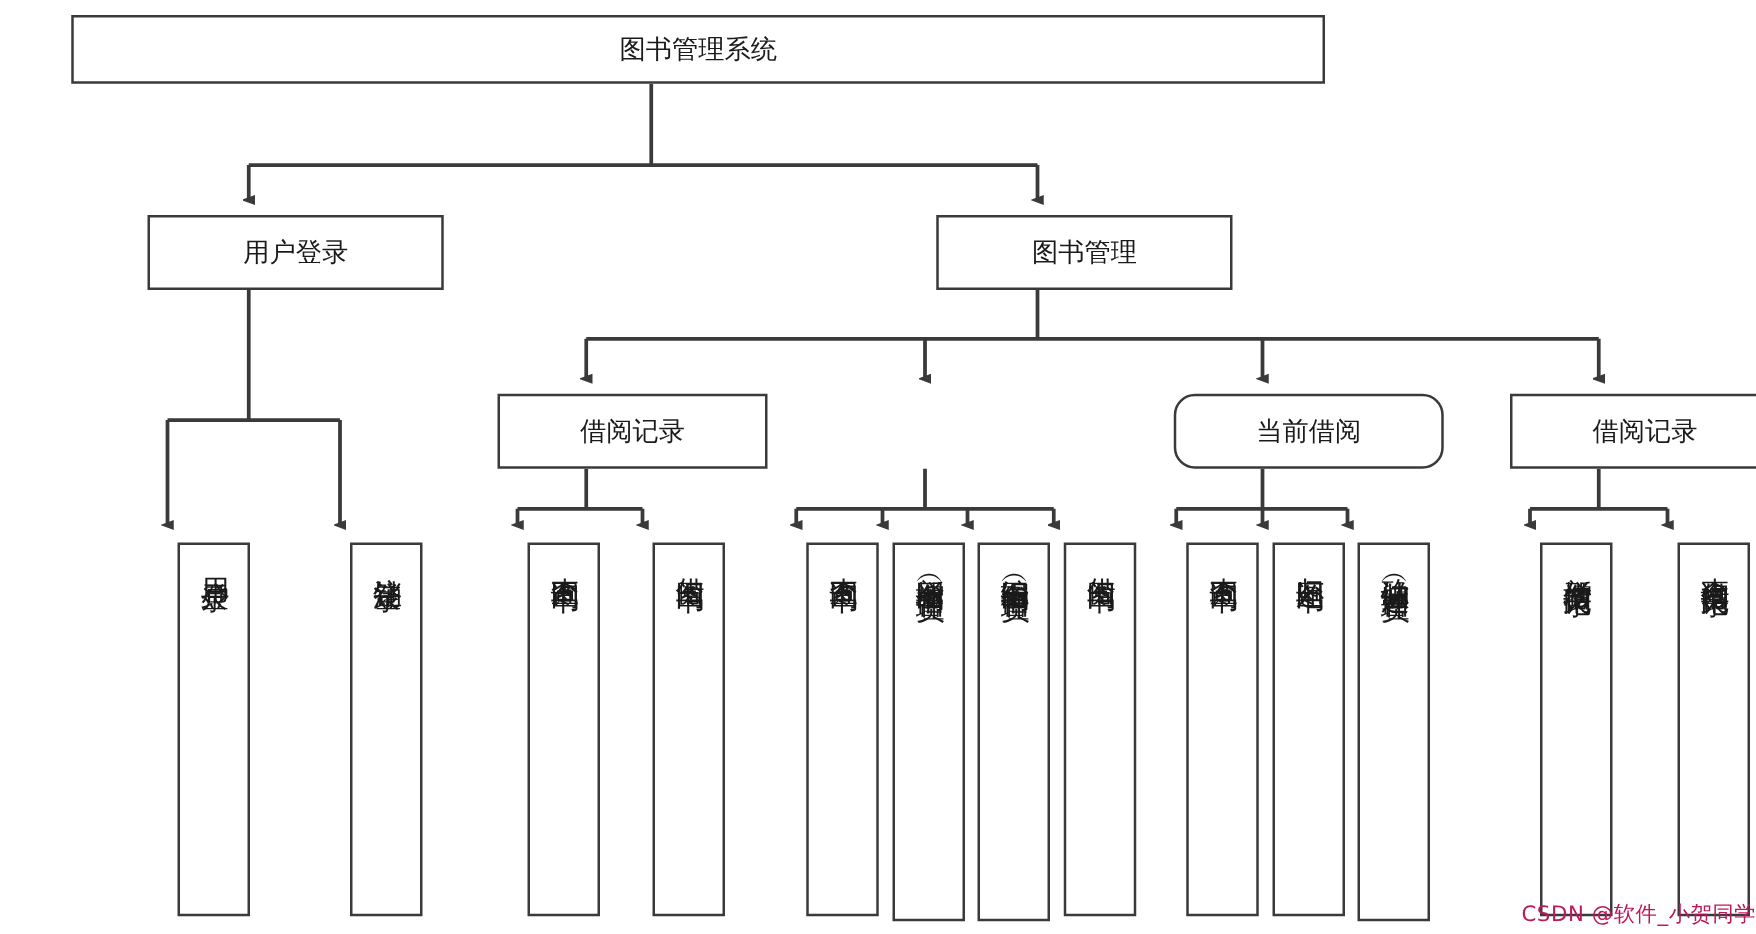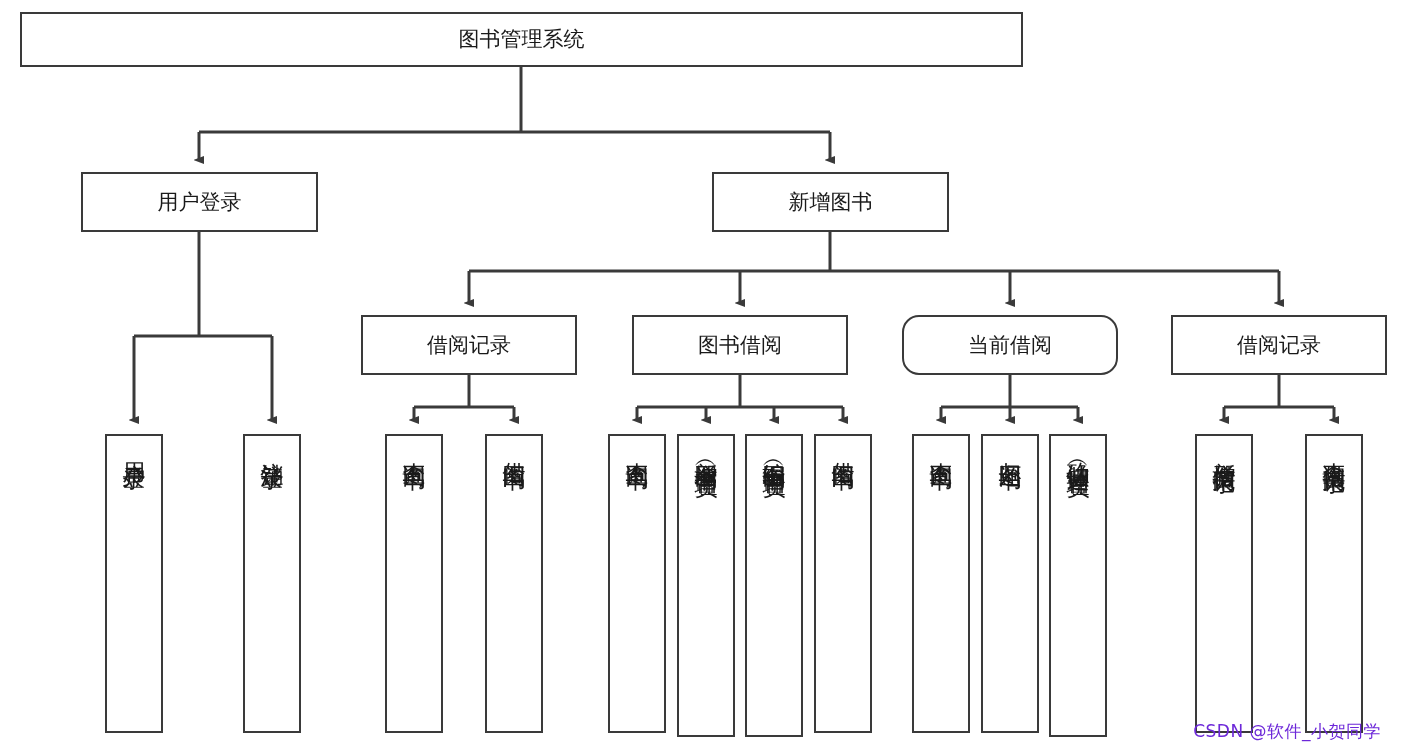--- a/index.html
+++ b/index.html
@@ -27,20 +27,21 @@
   }
   .node {
     position: absolute;
     box-sizing: border-box;
     border: 2px solid #3a3a3a;
     background: #ffffff;
     display: flex;
     align-items: center;
     justify-content: center;
     color: #1a1a1a;
+    margin-left: 37px;
   }
   .node .label {
     display: block;
     text-align: center;
     line-height: 1.18;
     white-space: nowrap;
   }
   .node.h .label {
     font-size: 21px;
   }
@@ -52,24 +53,24 @@
     writing-mode: vertical-rl;
     text-orientation: upright;
     font-size: 23px;
     letter-spacing: 2px;
     line-height: 1;
     white-space: nowrap;
     margin: 0 auto;
   }
   #watermark {
     position: absolute;
-    right: 24px;
+    right: 0;
     bottom: 4px;
     font-size: 17px;
-    color: #6d28d9;
+    color: #be185d;
     white-space: nowrap;
     letter-spacing: 0.5px;
   }
 </style>
 </head>
 <body>
 
 <div id="canvas">
 
   <svg class="edges" viewBox="0 0 1405 747">
@@ -123,28 +124,25 @@
   </svg>
 
   <div class="node h" style="left:20px; top:12px; width:1003px; height:55px;">
     <span class="label">图书管理系统</span>
   </div>
 
   <div class="node h" style="left:81px; top:172px; width:237px; height:60px;">
     <span class="label">用户登录</span>
   </div>
   <div class="node h" style="left:712px; top:172px; width:237px; height:60px;">
-    <span class="label">新增图书</span>
+    <span class="label">图书管理</span>
   </div>
 
   <div class="node h" style="left:361px; top:315px; width:216px; height:60px;">
     <span class="label">借阅记录</span>
-  </div>
-  <div class="node h" style="left:632px; top:315px; width:216px; height:60px;">
-    <span class="label">图书借阅</span>
   </div>
   <div class="node h" style="left:902px; top:315px; width:216px; height:60px;border-radius:17px;">
     <span class="label">当前借阅</span>
   </div>
   <div class="node h" style="left:1171px; top:315px; width:216px; height:60px;">
     <span class="label">借阅记录</span>
   </div>
 
   <div class="node v" style="left:105px; top:434px; width:58px; height:299px;">
     <span class="label">用户登录</span>

